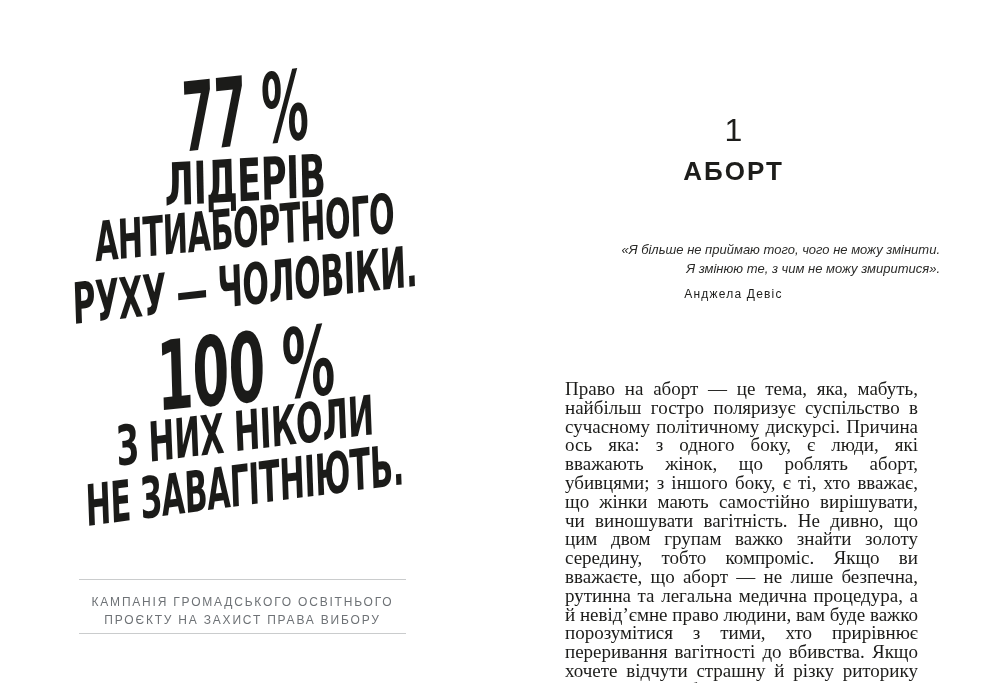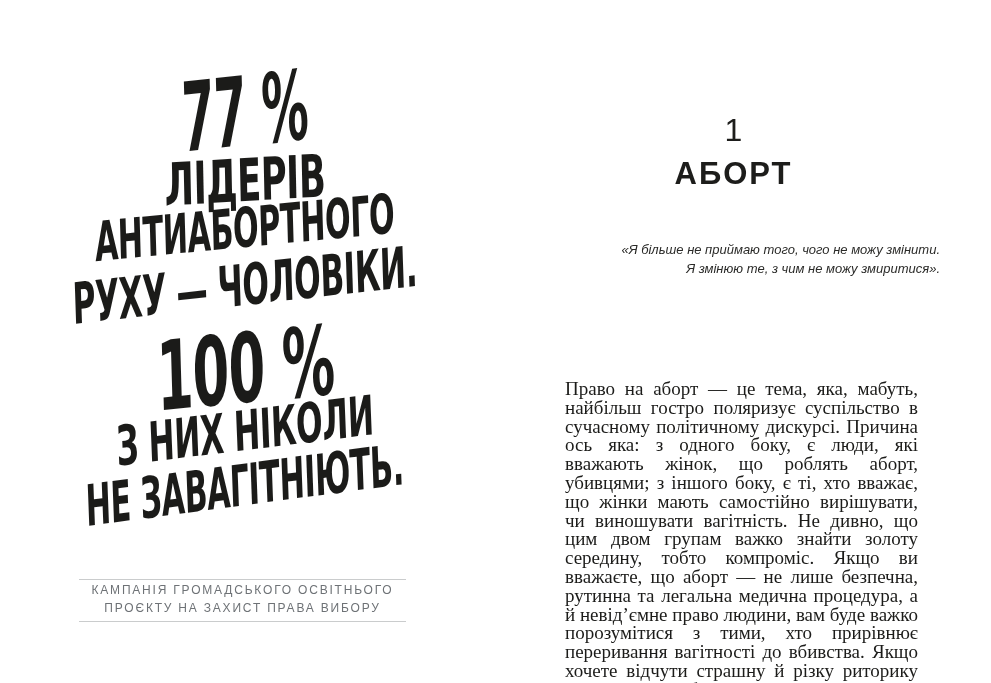--- a/index.html
+++ b/index.html
@@ -30,35 +30,35 @@
   .p2{top:151px;}.p2 span{font-size:59px;transform:scaleX(.60) rotate(-2deg);}
   .p3{top:201px;}.p3 span{font-size:55px;transform:scaleX(.55) rotate(-3deg);}
   .p4{top:257px;}.p4 span{font-size:57px;transform:scaleX(.55) rotate(-3.5deg);}
   .p5{top:321px;}.p5 span{font-size:96px;transform:scaleX(.55) rotate(-3deg);}
   .p6{top:404px;}.p6 span{font-size:55px;transform:scaleX(.57) rotate(-4deg);}
   .p7{top:457px;}.p7 span{font-size:57px;transform:scaleX(.53) rotate(-4deg);}
 
   .caption{
     position:absolute;left:79px;top:579px;width:327px;
     border-top:1px solid #cacccd;border-bottom:1px solid #cacccd;
-    padding:1px 0 4px;
+    padding:13px 0 4px;
     text-align:center;
     font-size:12px;line-height:18px;letter-spacing:1.8px;
     font-weight:500;color:#6e7276;
   }
 
   
   .chapter-number{
     position:absolute;left:62px;top:114px;width:353px;
     text-align:center;font-size:32px;font-weight:300;line-height:1;
     color:#1d1d1b;
   }
   .chapter-title{
     position:absolute;left:62px;top:158px;width:353px;margin:0;
-    text-align:center;font-size:31px;font-weight:700;letter-spacing:2px;line-height:1;
+    text-align:center;font-size:26px;font-weight:700;letter-spacing:2px;line-height:1;
     color:#1d1d1b;
   }
   .epigraph{
     position:absolute;left:32px;top:241px;width:413px;
     text-align:right;font-style:italic;
     font-size:13px;line-height:18.5px;color:#2a2a28;
   }
   .attribution{
     position:absolute;left:62px;top:287px;width:353px;
     text-align:center;font-size:12px;letter-spacing:1.2px;font-weight:500;
@@ -110,18 +110,19 @@
   </section>
 
   <section class="page page-right">
     <div class="chapter-number">1</div>
     <h1 class="chapter-title">АБОРТ</h1>
 
     <div class="epigraph">
       <div>«Я більше не приймаю того, чого не можу змінити.</div>
       <div>Я змінюю те, з чим не можу змиритися».</div>
     </div>
+    <div class="attribution">Анджела Девіс</div>
 
     <p class="body-text">Право на аборт — це тема, яка, мабуть, найбільш гостро поляризує суспільство в сучасному політичному дискурсі. Причина ось яка: з одного боку, є люди, які вважають жінок, що роблять аборт, убивцями; з іншого боку, є ті, хто вважає, що жінки мають самостійно вирішувати, чи виношувати вагітність. Не дивно, що цим двом групам важко знайти золоту середину, тобто компроміс. Якщо ви вважаєте, що аборт — не лише безпечна, рутинна та легальна медична процедура, а й невід’ємне право людини, вам буде важко порозумітися з тими, хто прирівнює переривання вагітності до вбивства. Якщо хочете відчути страшну й різку риторику противників абортів, зверніть увагу на висловлювання Джейкоба Ріс-Моґґа, впливового депутата парламенту від Консервативної партії. Він назвав аборти морально неправильними й охарактеризував їх як «культ смерті», стверджуючи, що</p>
 
   </section>
 
 </div>
 
 </body></html>

